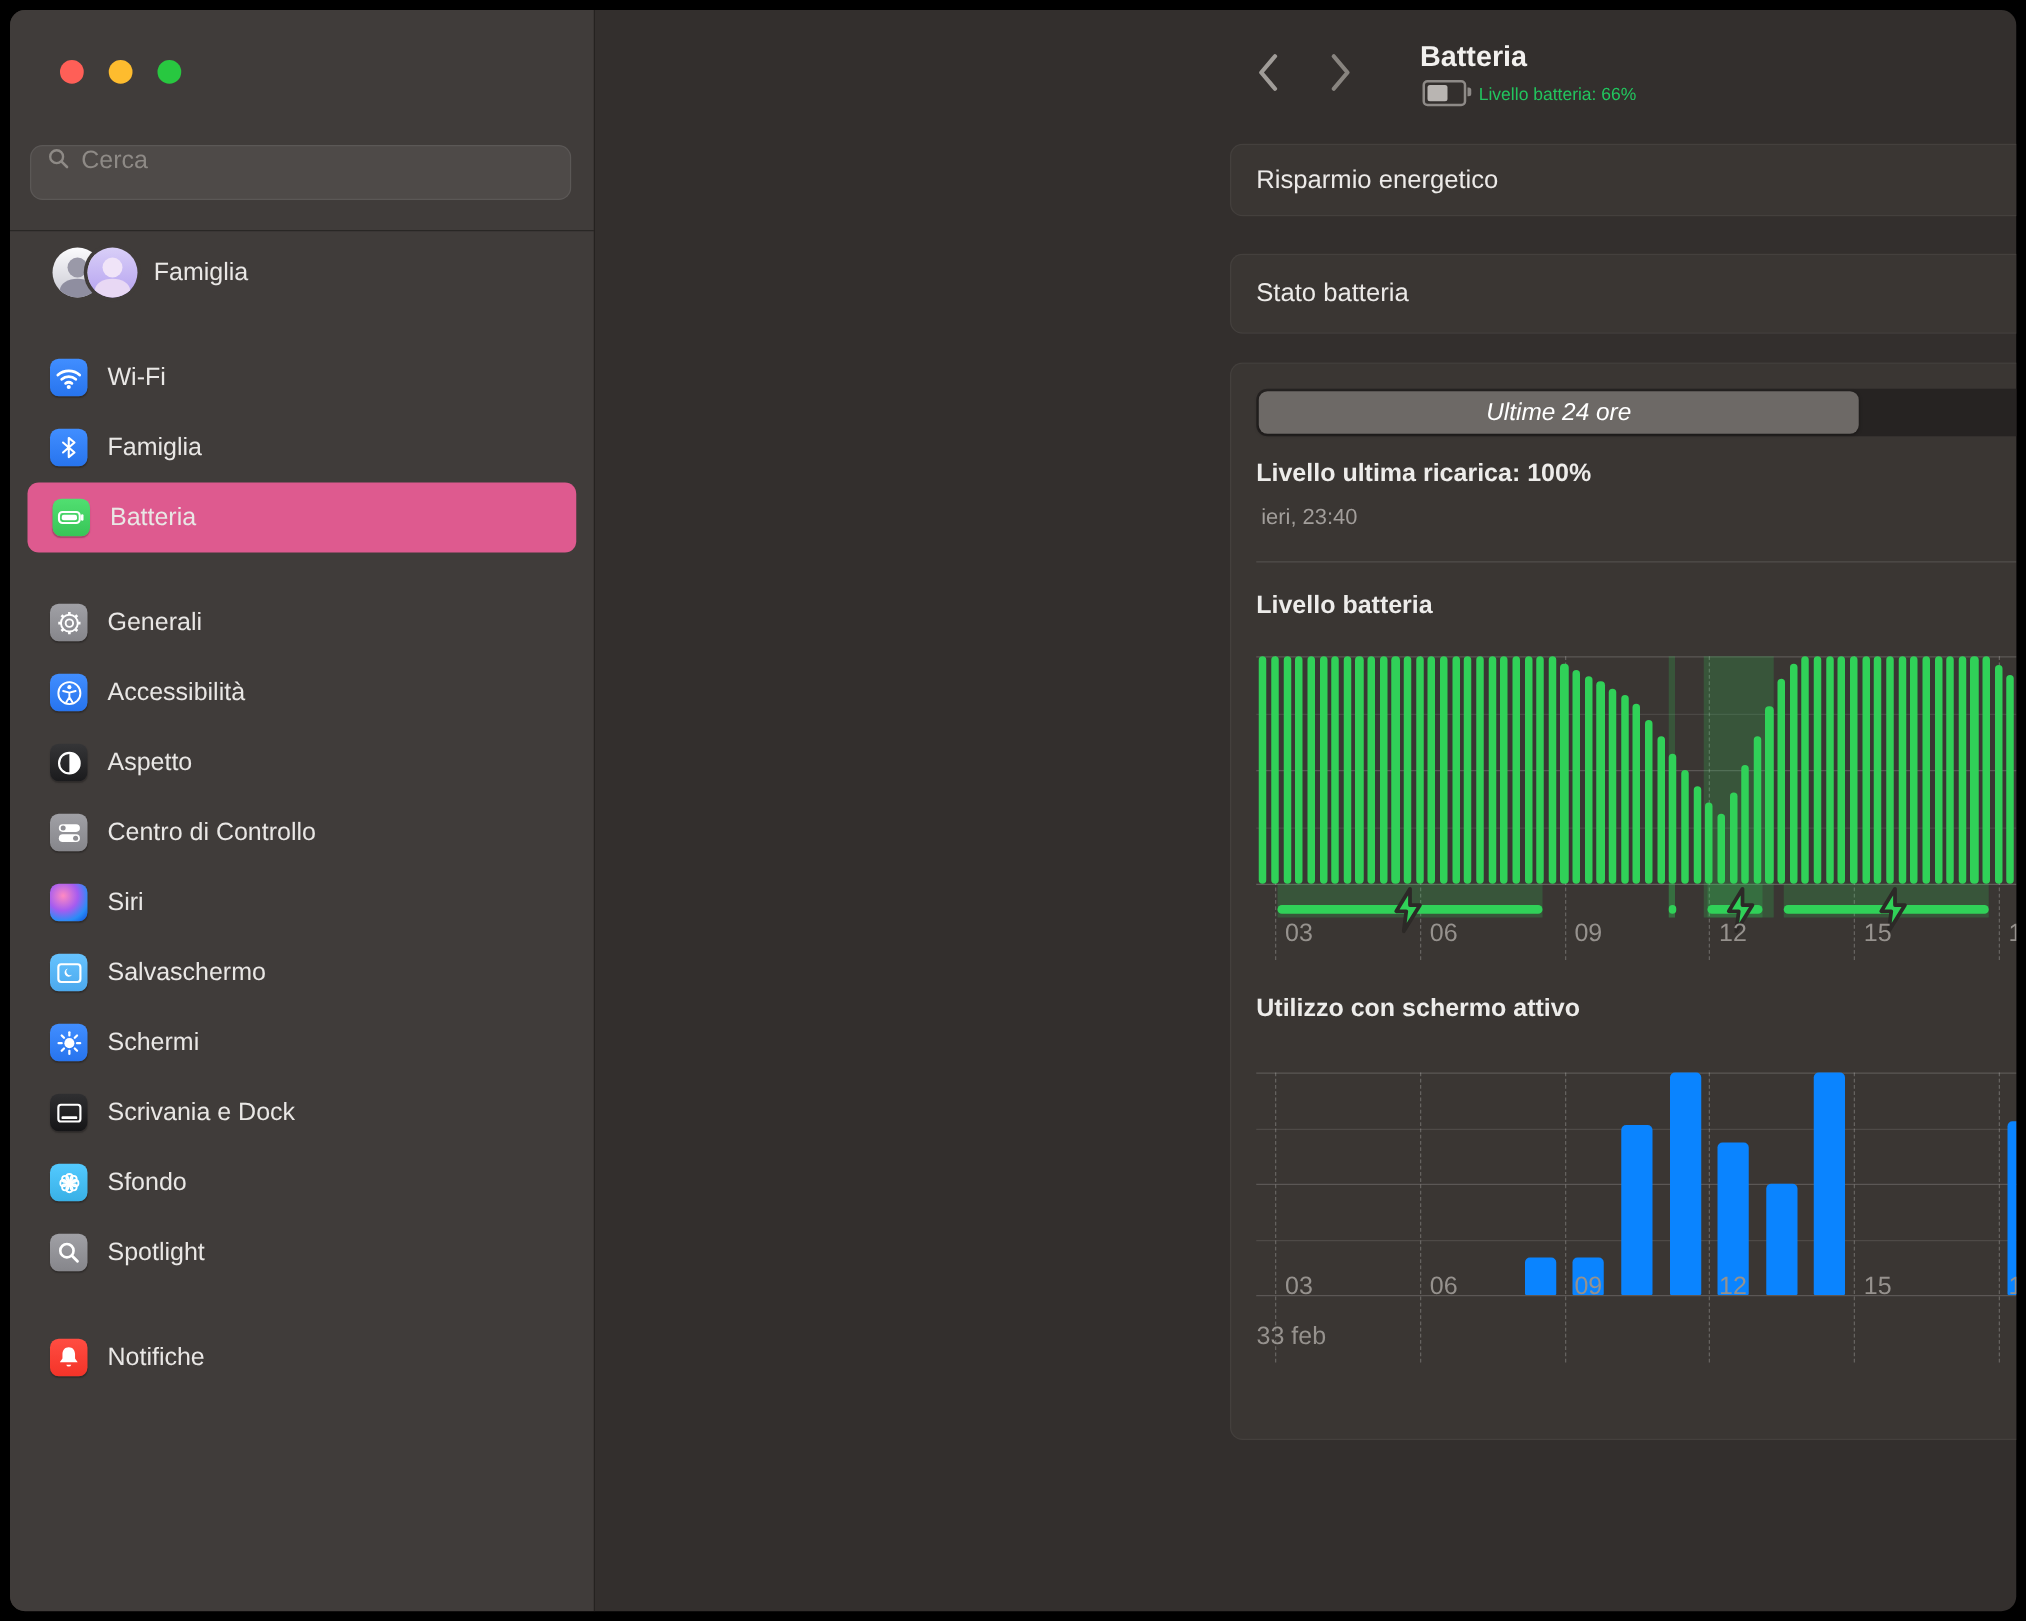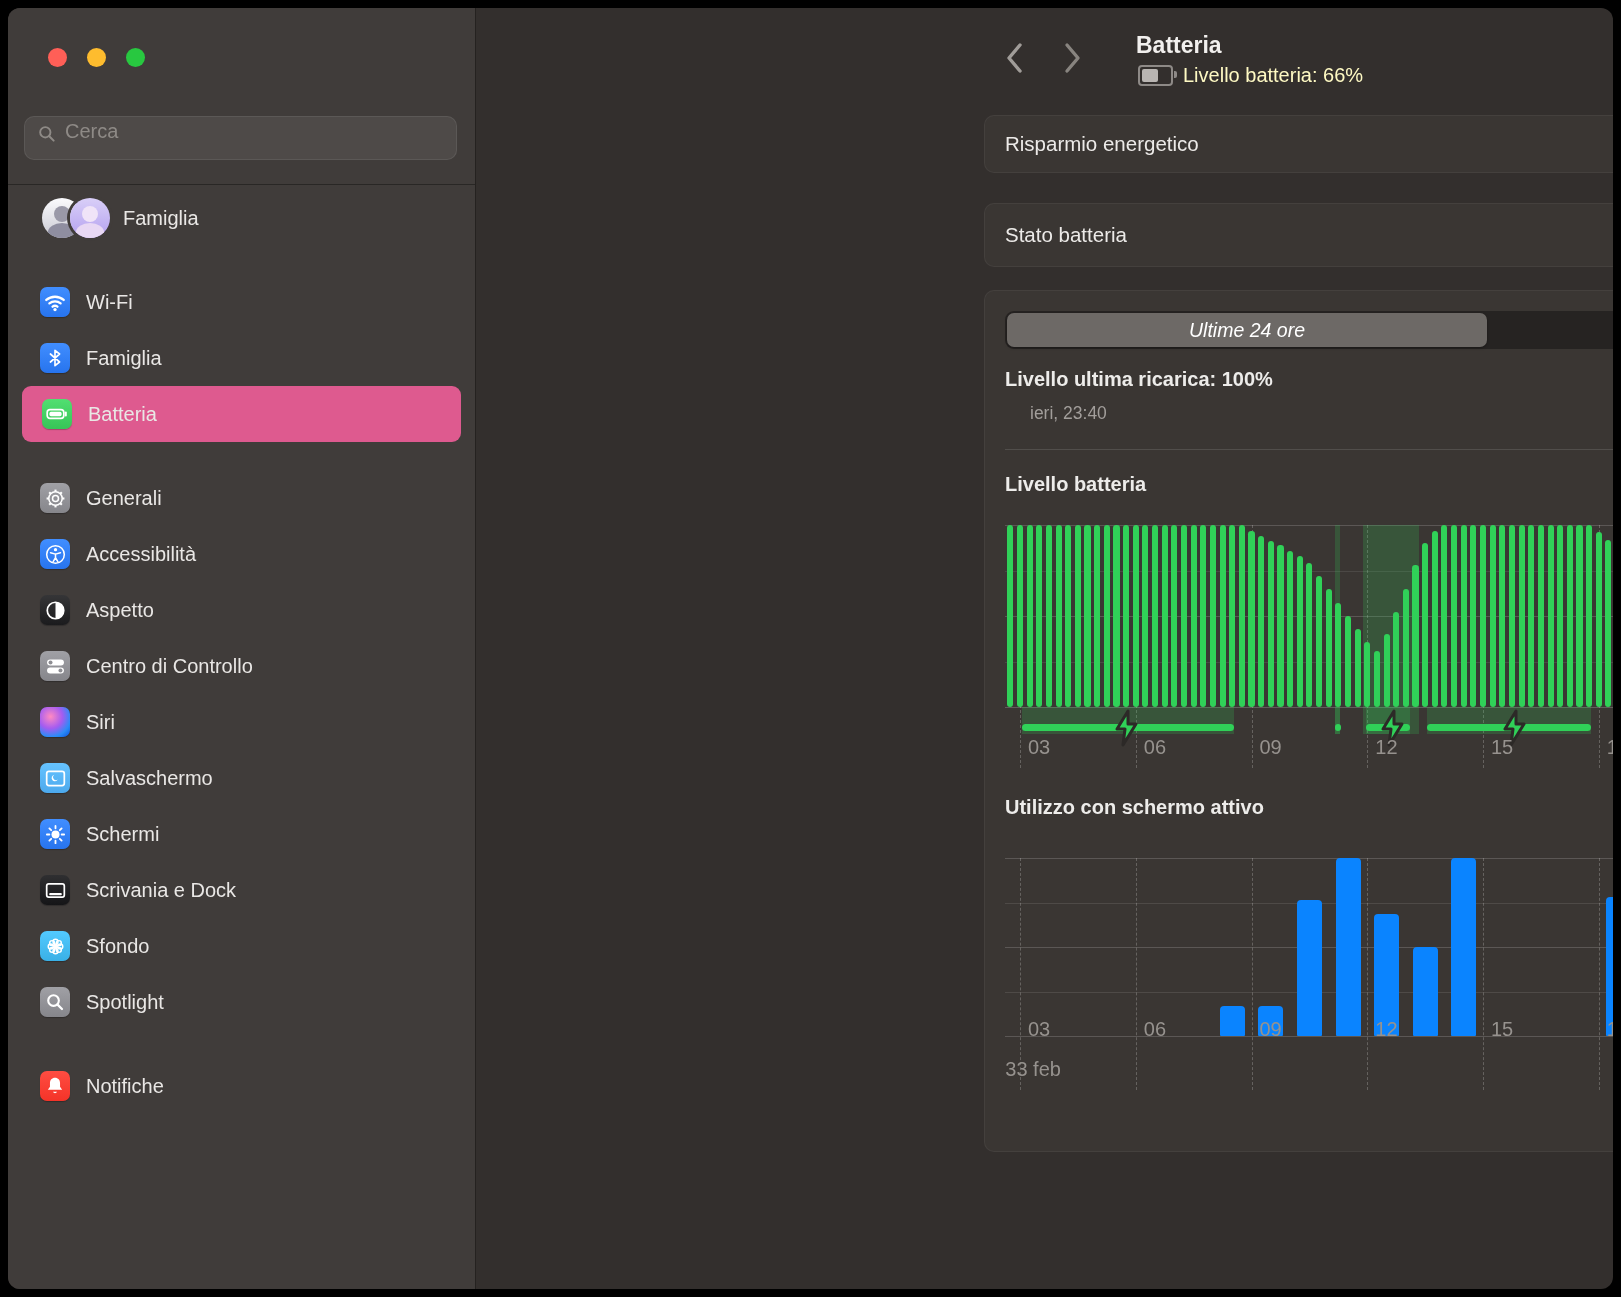--- a/index.html
+++ b/index.html
@@ -7,55 +7,55 @@
          font-family:"Liberation Sans", sans-serif; -webkit-font-smoothing:antialiased;}
   .win{position:absolute;left:8px;top:8px;width:1605px;height:1281px;background:#332f2d;
        border-radius:12px;overflow:hidden;}
   
   .sidebar{position:absolute;left:0;top:0;width:467px;height:100%;background:#403c3a;
            border-right:1px solid #252220;}
   .traffic{position:absolute;top:40px;left:40px;display:flex;gap:20px;}
   .tl{width:19px;height:19px;border-radius:50%;}
   .search{position:absolute;left:16px;top:108px;width:433px;height:44px;box-sizing:border-box;
           background:rgba(255,255,255,0.075);border:1px solid rgba(255,255,255,0.08);
-          border-radius:10px;display:flex;align-items:flex-end;padding:16px 12px;gap:9px;}
+          border-radius:10px;display:flex;align-items:flex-start;padding:0 12px;gap:9px;}
   .search .ph{color:#8e8a86;font-size:20px;}
   .side-divider{position:absolute;left:0;top:176px;width:467px;height:1px;background:rgba(0,0,0,0.35);}
   .side-list{position:absolute;left:0;top:177px;width:467px;bottom:0;overflow:hidden;}
   .side-pad{height:5px;}
   .gap{height:28px;}
   .item{position:relative;height:56px;display:flex;align-items:center;margin:0 12px;border-radius:9px;}
   .item.sel{background:#de5a8f;margin:0 14px;}
   .item .appicon{position:absolute;left:20px;width:30px;height:30px;border-radius:7px;
                  display:flex;align-items:center;justify-content:center;box-shadow:0 1px 1px rgba(0,0,0,0.25);}
   .item .lbl{position:absolute;left:66px;color:#e9e7e5;font-size:20px;}
   .item.family .lbl{left:103px;}
   .ava{position:absolute;top:8px;width:40px;height:40px;border-radius:50%;overflow:hidden;}
   .ava .head{position:absolute;left:50%;top:8px;width:16px;height:16px;border-radius:50%;transform:translateX(-50%);}
   .ava .body{position:absolute;left:50%;top:25px;width:28px;height:18px;border-radius:50%;transform:translateX(-50%);}
   
   .main{position:absolute;left:468px;top:0;right:0;height:100%;}
   .navchev{position:absolute;top:33px;width:28px;height:34px;}
   .pagetitle{position:absolute;left:660px;top:24px;font-size:23px;font-weight:700;color:#f2f0ee;}
   .subrow{position:absolute;left:662px;top:56px;display:flex;align-items:center;gap:10px;}
-  .subrow .txt{color:#fef9c3;font-size:20px;}
+  .subrow .txt{color:#22c55e;font-size:14px;}
   .batt-ic{position:relative;width:31px;height:17px;border:2px solid #8e8a87;border-radius:4px;}
   .batt-ic .fill{position:absolute;left:2px;top:2px;bottom:2px;width:16px;background:#b9b5b2;border-radius:2px;}
   .batt-ic .nub{position:absolute;right:-6px;top:4px;width:3px;height:7px;background:#8e8a87;border-radius:0 2px 2px 0;}
   .card{position:absolute;left:508px;width:1059px;background:#3a3633;border-radius:10px;
         border:1px solid rgba(255,255,255,0.05);box-sizing:border-box;}
   .rowcard{display:flex;align-items:center;justify-content:space-between;padding:0 20px;}
   .rowcard .l{color:#eceae8;font-size:20.5px;}
   .seg{position:absolute;left:529px;top:303px;width:964px;height:38px;background:#262322;
        border-radius:9px;display:flex;padding:2px;box-sizing:border-box;}
   .seg .tab{flex:1;display:flex;align-items:center;justify-content:center;font-size:19.5px;
             color:#d6d4d2;border-radius:7px;font-style:italic;}
   .seg .tab.on{background:#6d6966;color:#ffffff;box-shadow:0 1px 3px rgba(0,0,0,0.35);}
   .h-charge{position:absolute;left:529px;top:360px;font-size:20px;font-weight:600;color:#edecea;}
-  .h-charge-time{position:absolute;left:554px;top:395px;font-size:17.5px;color:#a29e9b;}
+  .h-charge-time{position:absolute;left:533px;top:395px;font-size:17.5px;color:#a29e9b;}
   .card-divider{position:absolute;left:529px;top:441px;width:1019px;height:1px;background:rgba(255,255,255,0.12);}
   .sect{position:absolute;left:529px;font-size:20px;font-weight:700;color:#edecea;}
   .gl{position:absolute;height:1px;}
   .vl{position:absolute;width:0;}
   .ticklab{position:absolute;font-size:20px;color:#96928e;}
   .bbar{position:absolute;background:#30d158;border-radius:3.2px;}
   .ubar{position:absolute;background:#0a84ff;border-radius:4px 4px 1px 1px;}
   .tint{position:absolute;background:rgba(48,209,88,0.20);}
   .pline{position:absolute;height:7px;border-radius:3.5px;background:#30d158;top:716px;}
   .bolt{position:absolute;top:701px;}

